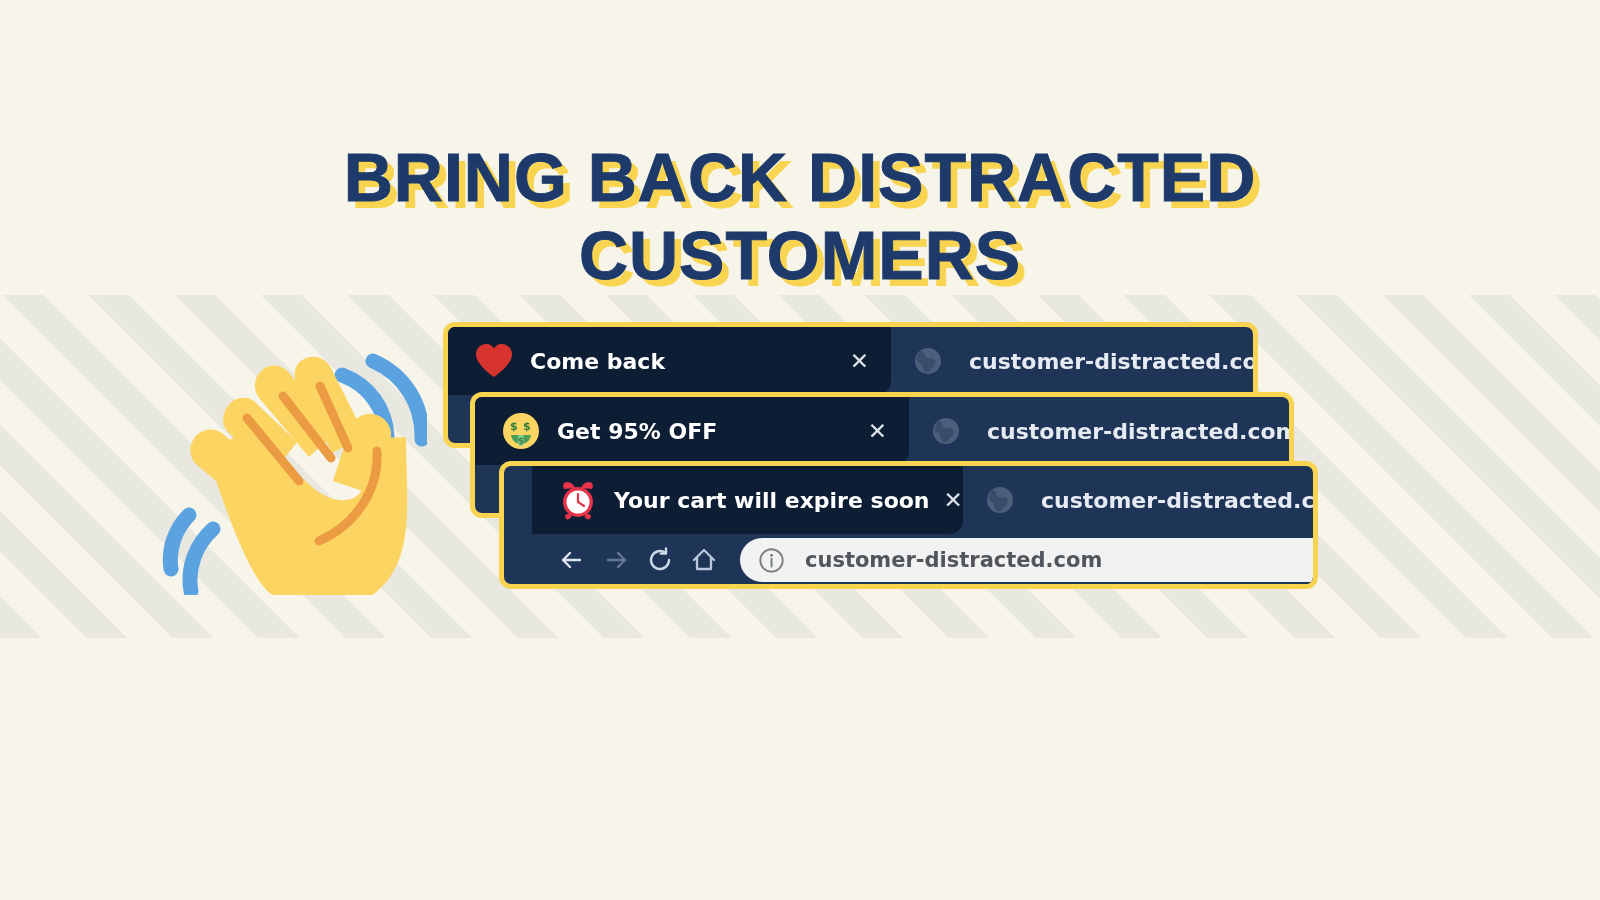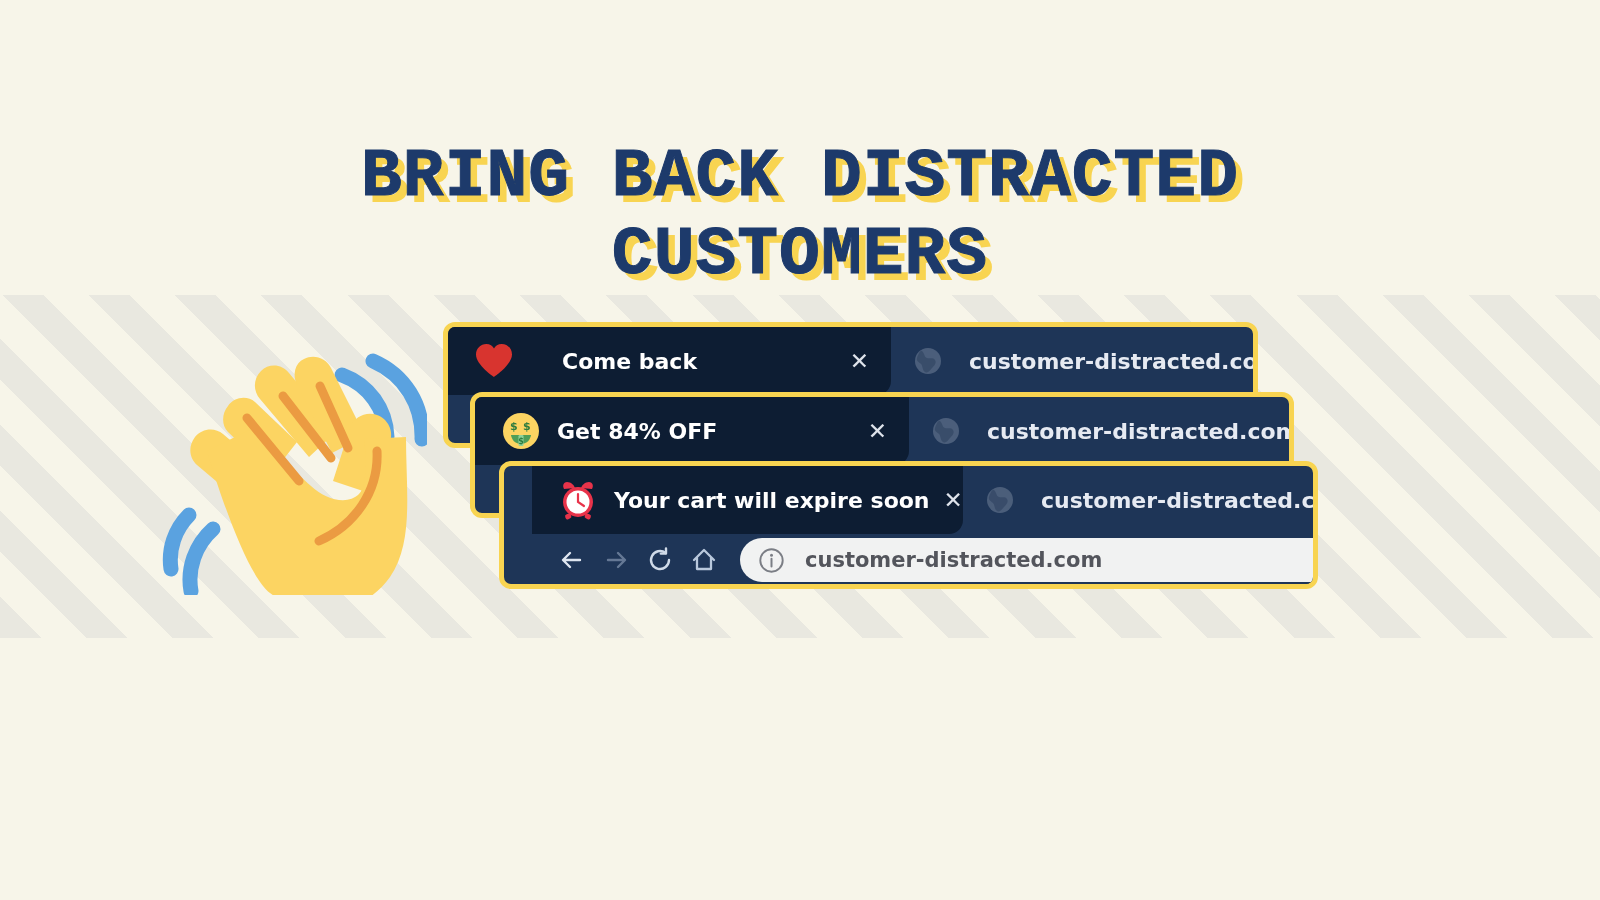--- a/index.html
+++ b/index.html
@@ -15,21 +15,21 @@
     position: relative;
   }
 
   
   .headline {
     position: absolute;
     top: 92px;
     left: 0;
     width: 1600px;
     text-align: center;
-    font-family: Liberation Mono, monospace;
+    font-family: Liberation Sans, sans-serif;
     font-weight: 900;
     font-size: 68px;
     line-height: 78px;
     letter-spacing: 1px;
     color: #1d3a6b;
     text-shadow: 7px 7px 0 #f8d451;
     -webkit-text-stroke: 1px #1d3a6b;
     white-space: pre-line;
     user-select: none;
   }
@@ -83,21 +83,21 @@
   .tab-active {
     background: #0d1d33;
     border-bottom-right-radius: 14px;
     display: flex;
     align-items: center;
     padding-left: 26px;
     padding-right: 16px;
     box-sizing: border-box;
     flex: none;
   }
-  .win1 .tab-active { width: 443px; gap: 32px; }
+  .win1 .tab-active { width: 443px; }
   .win2 .tab-active { width: 434px; }
   .win3 .tab-active { width: 431px; }
 
   .tab-emoji {
     width: 40px;
     height: 40px;
     flex: none;
     margin-right: 16px;
     display: block;
   }
@@ -261,21 +261,21 @@
           <circle cx="20" cy="20" r="18" fill="#fcd462"></circle>
           <g fill="#2f7d3f" font-family="DejaVu Sans, sans-serif" font-size="11" font-weight="700">
             <text x="9" y="19">$</text>
             <text x="22" y="19">$</text>
           </g>
           <path fill="#4f9e58" d="M10 24 h20 c0 0 -1 9 -10 9 c-9 0 -10 -9 -10 -9z"></path>
           <rect x="17.5" y="24" width="5" height="11" rx="1.2" fill="#8fd199"></rect>
           <text x="20" y="33" text-anchor="middle" fill="#2f7d3f" font-family="DejaVu Sans, sans-serif" font-size="8" font-weight="700">$</text>
         </svg>
       </span>
-      <span class="tab-title">Get 84% OFF</span>
+      <span class="tab-title">Get 95% OFF</span>
       <span class="tab-close">✕</span>
     </div>
     <div class="tab-inactive">
       <span class="globe-icon">
         <svg viewBox="0 0 30 30" xmlns="http://www.w3.org/2000/svg">
           <circle cx="15" cy="15" r="13" fill="#8a98ad"></circle>
           <path fill="#5f6f86" d="M9 5 c3 3 2 6 5 7 c3 1 6-1 8 2 c2 3-1 6-3 8 c-2 2-4 6-7 4 c-3-2-2-6-4-8 c-2-2-5-3-4-6 c1-3 3-8 5-7z"></path>
         </svg>
       </span>
       <span class="tab-domain">customer-distracted.com</span>

